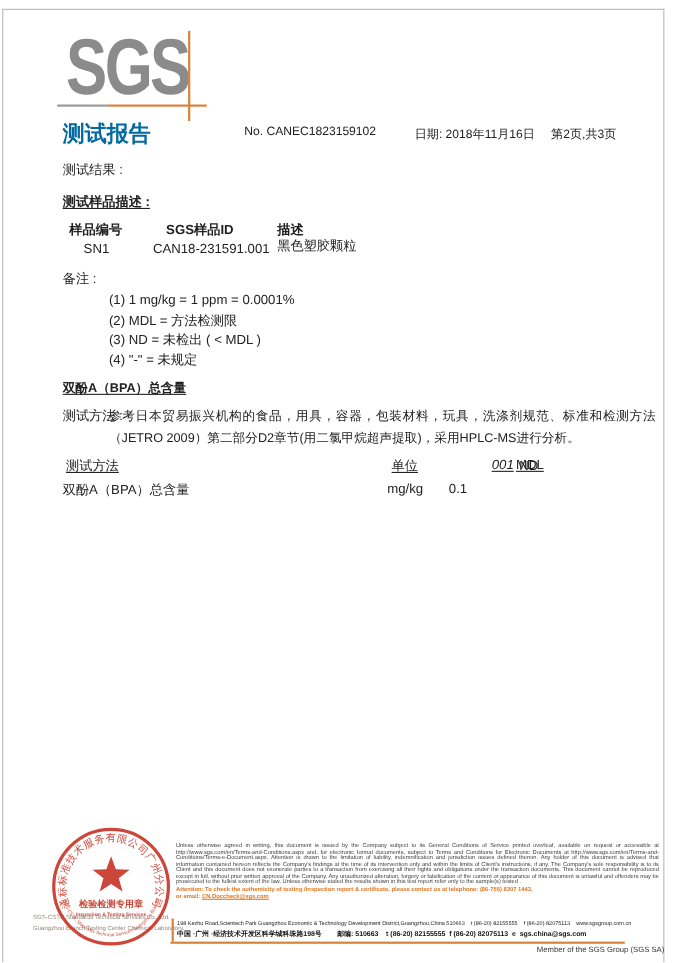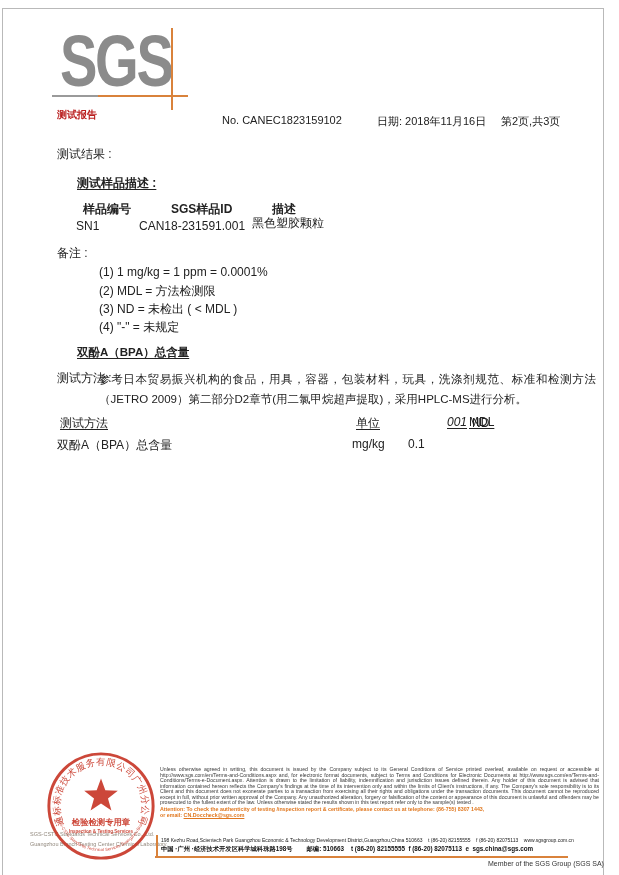--- a/index.html
+++ b/index.html
@@ -8,26 +8,26 @@
   .abs{position:absolute;}
   .page-border{left:2px;top:8px;width:600px;height:866px;
                border-top:1px solid #b9b9b9;border-left:1px solid #b9b9b9;border-right:1px solid #b9b9b9;}
   
   .logo-text{left:60px;top:28px;font-size:72px;line-height:66px;font-weight:bold;color:#8b8b8b;
              letter-spacing:-3px;transform:scaleX(0.78);transform-origin:left top;}
   .logo-vline{left:171px;top:28px;width:2px;height:82px;background:#d9823b;}
   .logo-grey-underline{left:52px;top:95px;width:46px;height:2px;background:#9a9a9a;}
   .logo-hline{left:98px;top:95px;width:90px;height:2px;background:#d9823b;}
   
-  .doc-title{left:57px;top:108px;font-size:10px;font-weight:bold;color:#b91c1c;}
+  .doc-title{left:57px;top:108px;font-size:20px;font-weight:bold;color:#0369a1;}
   .report-no{left:222px;top:114px;font-size:11px;}
   .report-date{left:377px;top:114px;font-size:11px;}
   .page-info{left:501px;top:114px;font-size:11px;}
   .t11{font-size:12px;}
-  .bold{font-weight:bold;margin-left:20px;}
+  .bold{font-weight:bold;}
   .und{text-decoration:underline;text-underline-offset:2px;}
   .ital{font-style:italic;}
   .results-label{left:57px;top:146px;}
   .sample-title{left:57px;top:175px;}
   
   .st-h1{left:63px;top:201px;} .st-h2{left:151px;top:201px;} .st-h3{left:252px;top:201px;}
   .st-v1{left:76px;top:219px;} .st-v2{left:139px;top:219px;} .st-v3{left:252px;top:215px;}
   .notes-label{left:57px;top:245px;}
   .note0{left:99px;top:265px;} .note1{left:99px;top:283px;} .note2{left:99px;top:301px;} .note3{left:99px;top:319px;}
   .bpa-title{left:57px;top:345px;font-size:11.5px;}

